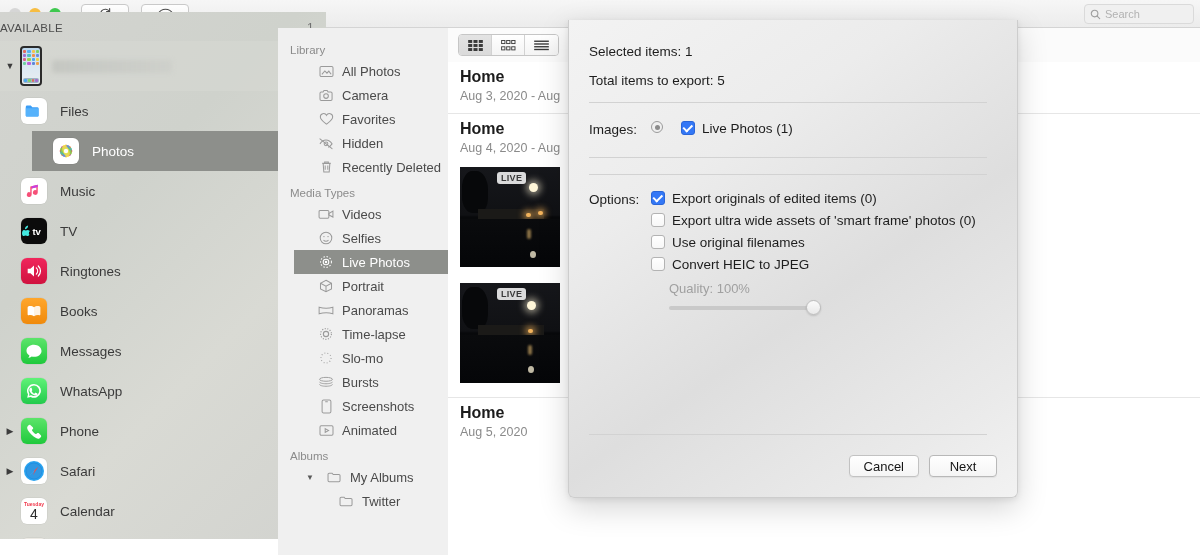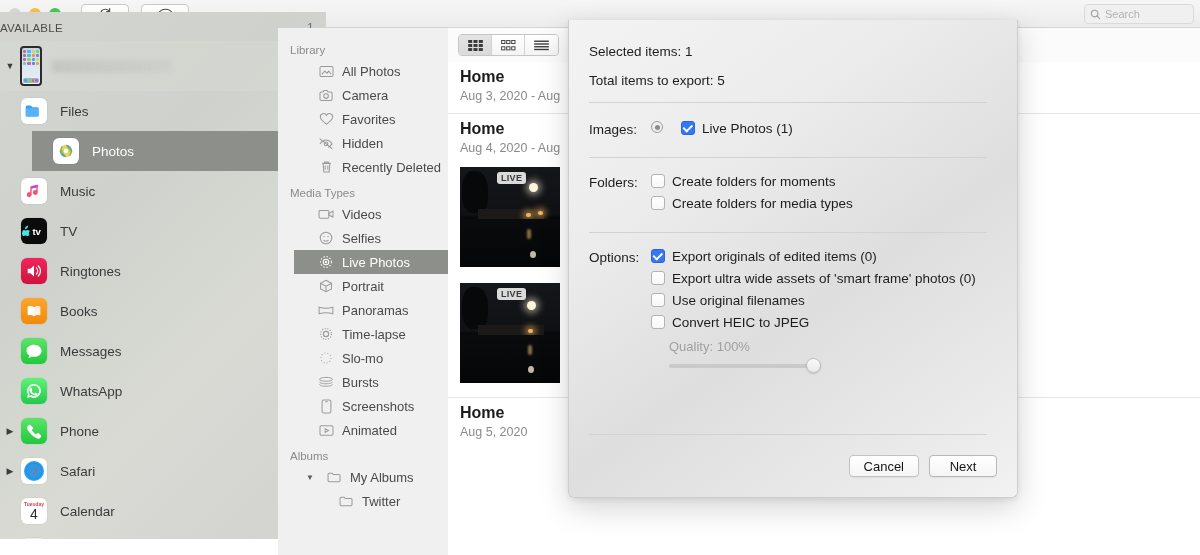--- a/index.html
+++ b/index.html
@@ -809,33 +809,20 @@
           <div class="cbrow">
             <span class="radio-dot"></span>
             <span class="cb on"></span>
             <span class="cb-label">Live Photos (1)</span>
           </div>
         </div>
       </div>
 
       <div class="dlg-hr" style="margin:14px 0 16px 0;"></div>
 
-      <div class="dlg-sec">
-        <div class="dlg-sec-label">Folders:</div>
-        <div class="dlg-sec-body">
-          <div class="cbrow">
-            <span class="cb"></span>
-            <span class="cb-label">Create folders for moments</span>
-          </div>
-          <div class="cbrow">
-            <span class="cb"></span>
-            <span class="cb-label">Create folders for media types</span>
-          </div>
-        </div>
-      </div>
 
       <div class="dlg-hr" style="margin:14px 0 16px 0;"></div>
 
       <div class="dlg-sec">
         <div class="dlg-sec-label">Options:</div>
         <div class="dlg-sec-body">
           <div class="cbrow">
             <span class="cb on"></span>
             <span class="cb-label">Export originals of edited items (0)</span>
           </div>

